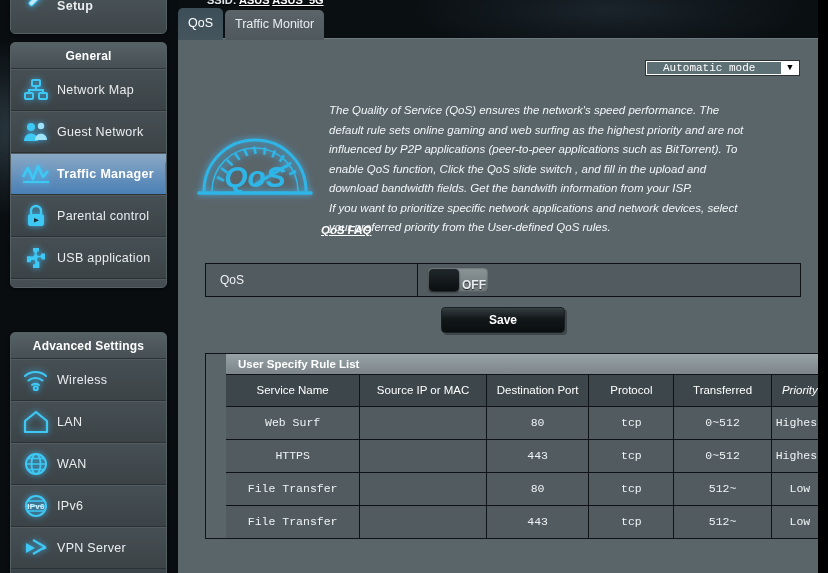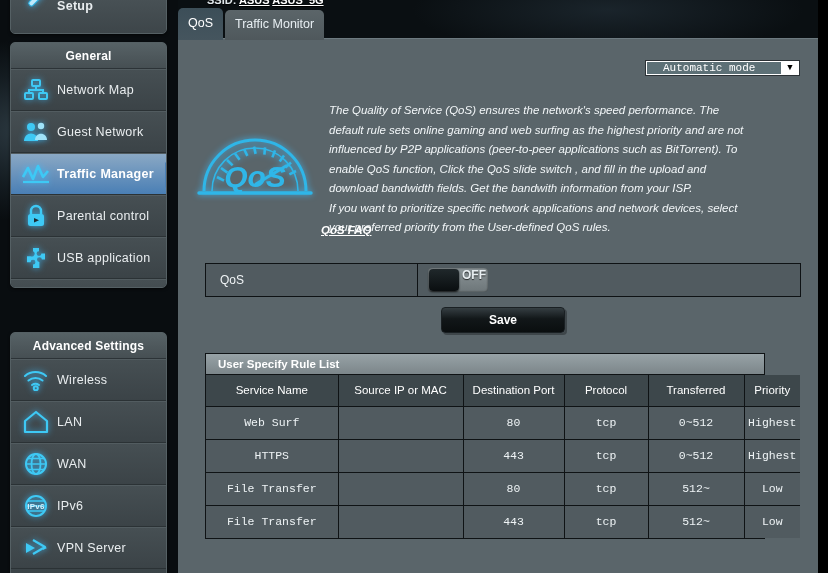--- a/index.html
+++ b/index.html
@@ -181,21 +181,21 @@
     width:212px; height:100%; display:flex; align-items:center;
     padding-left:14px;
     color:#f0f4f6; font-size:12px;
     border-right:1px solid #0e1214;
   }
   .switch{
     margin-left:10px;
     width:60px; height:24px;
     background:linear-gradient(180deg,#8b9497 0%,#6d7679 100%);
     border-radius:4px;
-    display:flex; align-items:flex-start;
+    display:flex; align-items:flex-end;
     box-shadow:inset 0 0 2px rgba(0,0,0,.6);
     cursor:pointer;
   }
   .switch .knob{
     width:30px; height:22px; margin:1px;
     background:linear-gradient(180deg,#20282b 0%,#0a0e10 100%);
     border-radius:4px;
     box-shadow:0 1px 2px rgba(0,0,0,.8);
   }
   .switch .txt{
@@ -214,39 +214,40 @@
     border:1px solid #1a2023;
     border-radius:4px;
     color:#ffffff; font-size:12px; font-weight:bold;
     box-shadow:2px 2px 0 rgba(0,0,0,.30);
     cursor:pointer;
   }
 
   
   .tblwrap{
     position:absolute; left:27px; top:314px;
-    width:560px;
+    width:624px;
     border:1px solid #0f1315;
+    padding-left:20px;
   }
   .tbl-title{
     height:21px; line-height:21px; padding-left:12px;
     background:linear-gradient(180deg,#97a2a6 0%,#7c868a 100%);
     color:#ffffff; font-size:11.5px; font-weight:bold;
     border-bottom:1px solid #0f1315;
   }
   table{ width:100%; border-collapse:collapse; table-layout:fixed; }
   th{
     height:31px;
     background:#3d474b;
     color:#ffffff; font-size:11.5px; font-weight:normal;
     border-right:1px solid #0f1315;
     border-bottom:1px solid #0f1315;
     margin-left:46px;
   }
-  th:last-child{ border-right:none; }
+  th:last-child{ border-right:none;font-style:italic; }
   td{
     height:33px; text-align:center;
     background:#515b60;
     color:#eef3f5;
     font-family:"Liberation Mono", monospace;
     font-size:11.5px;
     border-right:1px solid #0f1315;
     border-bottom:1px solid #0f1315;
   }
   td:last-child{ border-right:none; }

